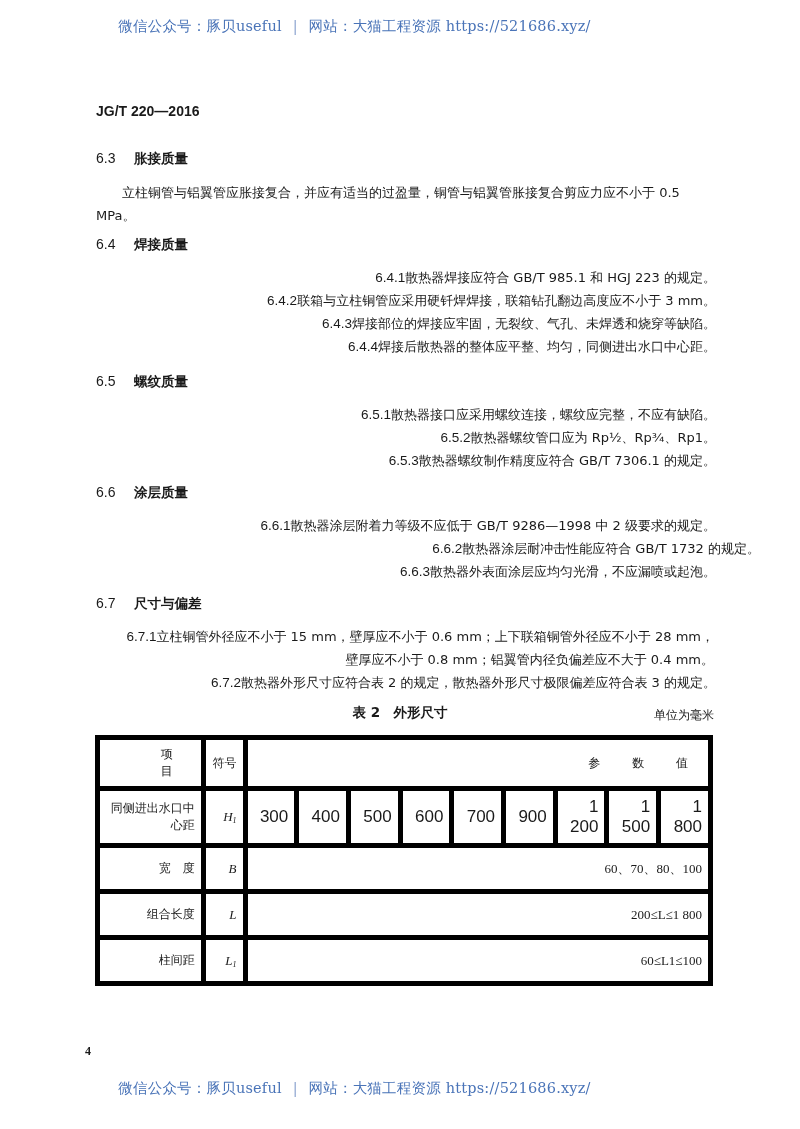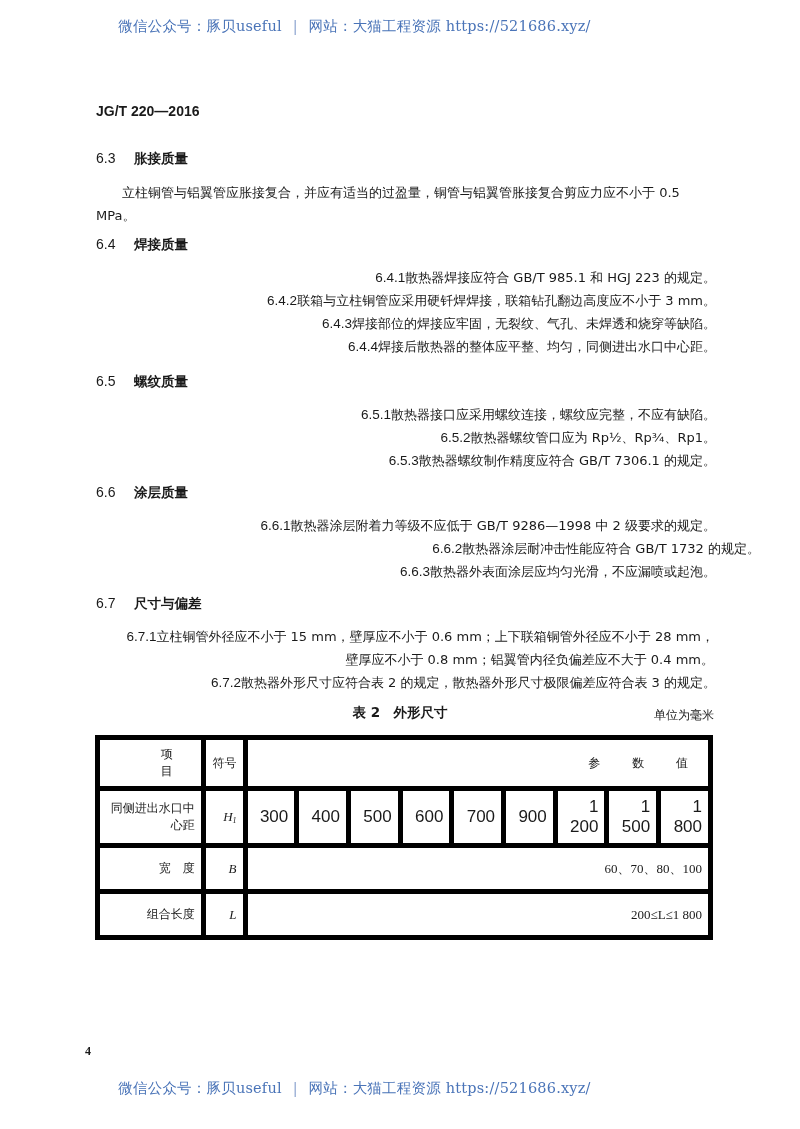--- a/index.html
+++ b/index.html
@@ -124,20 +124,25 @@
   <tr>
     <td class="c1">宽　度</td>
     <td class="c2">B</td>
     <td colspan="9" class="val">60、70、80、100</td>
   </tr>
   <tr>
     <td class="c1">组合长度</td>
     <td class="c2">L</td>
     <td colspan="9" class="val">200≤L≤1 800</td>
   </tr>
+  <tr>
+    <td class="c1">柱间距</td>
+    <td class="c2">L<sub>1</sub></td>
+    <td colspan="9" class="val">60≤L1≤100</td>
+  </tr>
 </tbody>
   </table>
 
 <div class="abs page-num">4</div>
 
 <div class="abs watermark" style="top:1079px;">
   <span>微信公众号：豚贝useful</span>
   <span class="wm-sep">|</span>
   <span>网站：大猫工程资源 https://521686.xyz/</span>
 </div>

